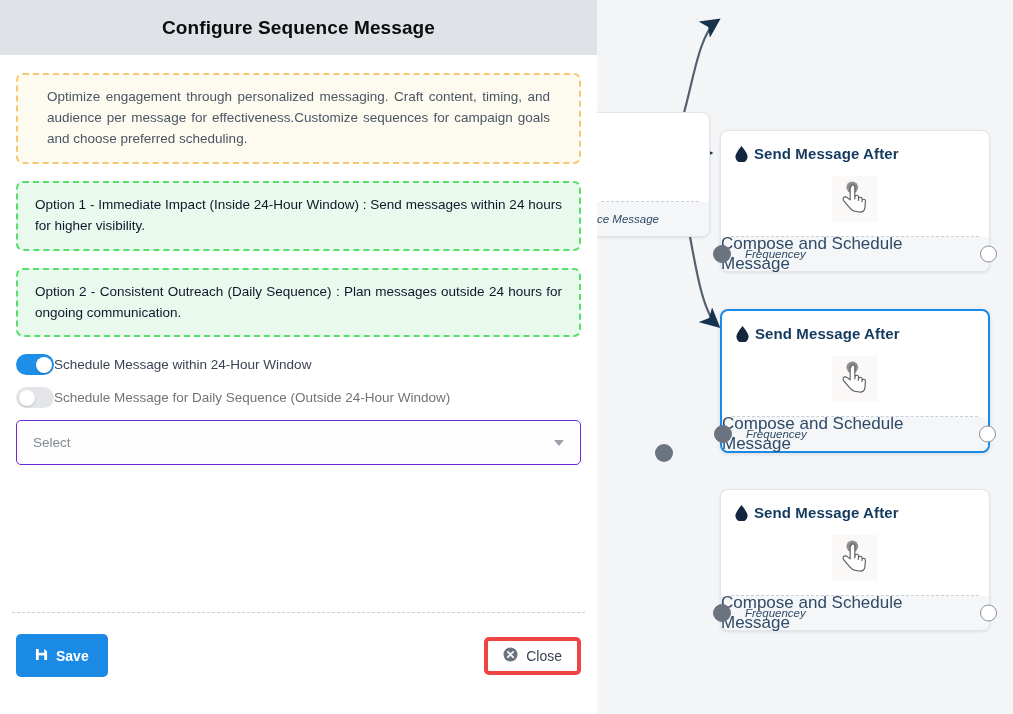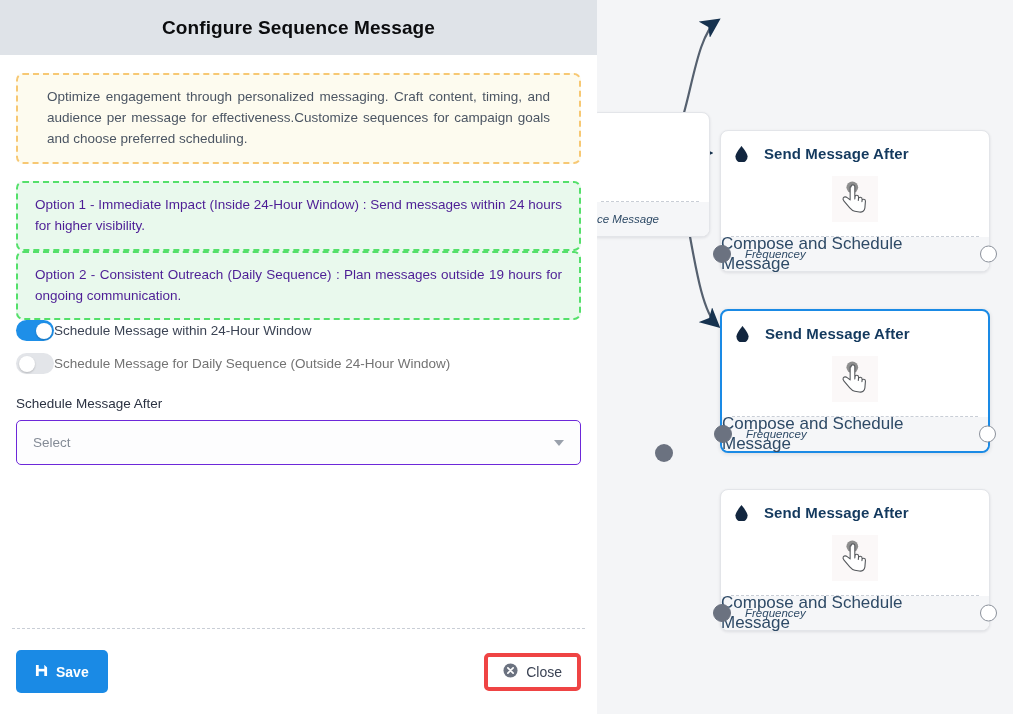--- a/index.html
+++ b/index.html
@@ -24,21 +24,21 @@
     border:1px solid #e3e5e9;
     border-radius:8px;
     box-shadow:0 1px 3px rgba(16,24,40,.10);
     box-sizing:border-box;
   }
   .node.selected{
     border:2px solid #1a8ae5;
     box-shadow:0 1px 4px rgba(16,24,40,.12);
   }
   .node-title{
-    display:flex;align-items:center;gap:16px;
+    display:flex;align-items:center;gap:6px;
     padding:14px 14px 0 14px;
     font-size:15px;font-weight:bold;color:#13395e;
     letter-spacing:.1px;
   }
   .drop-icon{display:inline-block;width:13px;height:16px;flex:none;}
   .node-body{
     height:74px;
     display:flex;align-items:center;justify-content:center;
   }
   .hand-thumb{
@@ -107,22 +107,23 @@
     font-size:13.5px;line-height:1.55;color:#4b5563;
     text-align:justify;
     margin-bottom:17px;
     box-sizing:border-box;
   }
   .opt{
     border:2px dashed #54e06a;
     background:#e9f9ed;
     border-radius:7px;
     padding:12px 17px;
-    font-size:13.5px;line-height:1.55;color:#4c1d95;
+    font-size:13.5px;line-height:1.55;color:#0f172a;
     text-align:justify;
+    margin-bottom:17px;
     box-sizing:border-box;
   }
   .toggle-row{
     display:flex;align-items:center;margin:0 0 12px 0;
   }
   .switch{
     position:relative;width:38px;height:21px;border-radius:11px;flex:none;
   }
   .switch.on{background:#1e8fe8;}
   .switch.off{background:#e3e5e9;}
@@ -148,21 +149,21 @@
   }
   .caret{
     position:absolute;right:16px;top:50%;transform:translateY(-50%);
     width:0;height:0;border-left:5px solid transparent;border-right:5px solid transparent;
     border-top:6px solid #9aa1ac;
   }
 
   .panel-footer{
     flex:none;height:86px;
     border-top:1px dashed #c9ced6;
-    margin:0 12px;
+    margin:16px 12px;
     display:flex;align-items:center;justify-content:space-between;
     padding:0 4px;box-sizing:border-box;
   }
   .btn-save{
     display:flex;align-items:center;gap:8px;
     background:#1a8ae5;color:#ffffff;
     border:none;border-radius:5px;
     height:43px;padding:0 19px;
     font-size:14px;font-weight:bold;
     font-family:"Liberation Sans", sans-serif;
@@ -306,37 +307,36 @@
     <div class="panel-header">
       <div class="panel-title">Configure Sequence Message</div>
     </div>
 
     <div class="panel-body">
 
       <div class="note">Optimize engagement through personalized messaging. Craft content, timing, and audience per message for effectiveness.Customize sequences for campaign goals and choose preferred scheduling.</div>
 
       <div class="opt">Option 1 - Immediate Impact (Inside 24-Hour Window) : Send messages within 24 hours for higher visibility.</div>
 
-      <div class="opt">Option 2 - Consistent Outreach (Daily Sequence) : Plan messages outside 19 hours for ongoing communication.</div>
+      <div class="opt">Option 2 - Consistent Outreach (Daily Sequence) : Plan messages outside 24 hours for ongoing communication.</div>
 
       <div class="toggle-row">
         <span class="switch on">
           <span class="knob"></span>
         </span>
         <span class="toggle-label">Schedule Message within 24-Hour Window</span>
       </div>
 
       <div class="toggle-row">
         <span class="switch off">
           <span class="knob"></span>
         </span>
         <span class="toggle-label muted">Schedule Message for Daily Sequence (Outside 24-Hour Window)</span>
       </div>
 
-      <div class="field-label">Schedule Message After</div>
 
       <div class="select">
         <span>Select</span>
         <span class="caret"></span>
       </div>
     </div>
 
     <div class="panel-footer">
       <button class="btn-save">
         <span>

